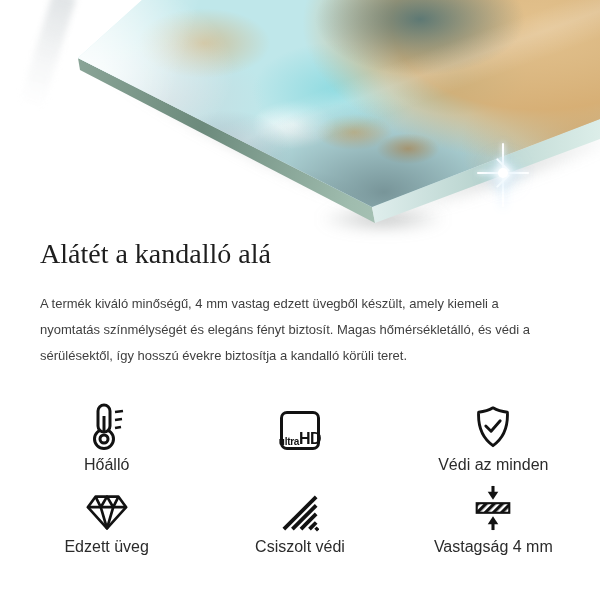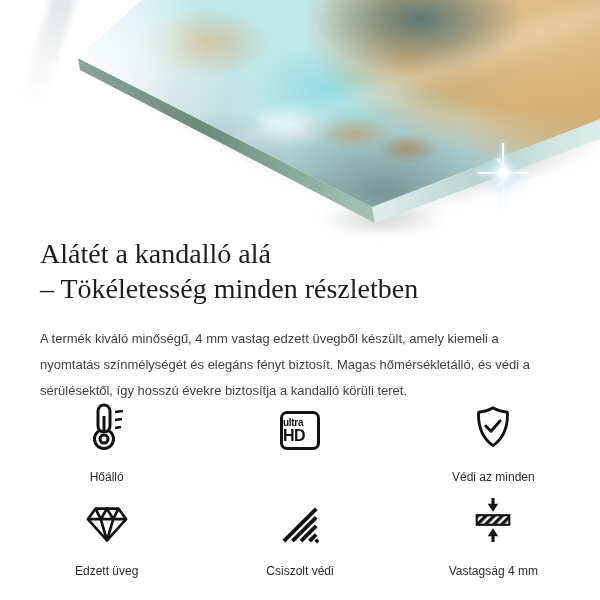--- a/index.html
+++ b/index.html
@@ -62,23 +62,23 @@
   .heading{font-family:"Liberation Serif","DejaVu Serif",serif;font-weight:400;
     color:var(--heading-color,#1e1e1e);font-size:28px;line-height:35px;margin:0;}
   .desc{margin:20px 0 0 0;width:508px;height:80px;color:var(--body-color,#3f3f3f);
     font-size:13px;line-height:26px;}
 
   
   .features{position:absolute;left:10px;top:398px;width:580px;
     display:grid;grid-template-columns:repeat(3,1fr);row-gap:8px;}
   .feature{display:flex;flex-direction:column;align-items:center;}
   .icon-area{height:52px;display:flex;align-items:flex-end;justify-content:center;color:#121212;}
-  .feature-label{margin-top:20px;font-size:12px;line-height:14px;color:var(--label-color,#2b2b2b);text-align:center;}
+  .feature-label{margin-top:8px;font-size:16px;line-height:14px;color:var(--label-color,#2b2b2b);text-align:center;}
   .hd-box{width:34px;height:33px;border:3px solid #121212;border-radius:7px;
-    display:flex;flex-direction:column;align-items:flex-start;justify-content:center;}
+    display:flex;align-items:flex-end;justify-content:center;}
   .hd-box .t1{font-size:10px;font-weight:700;line-height:10px;letter-spacing:-.3px;}
   .hd-box .t2{font-size:16px;font-weight:800;line-height:16px;letter-spacing:-.5px;}
   svg{display:block;}
 </style>
 </head>
 <body>
 
 <div id="page">
 
   <div class="hero">
@@ -94,21 +94,20 @@
         <span class="h"></span>
       <span class="d1"></span>
         <span class="d2"></span>
       <span class="core"></span>
     </div>
   </div>
 
   <div class="content">
     <h2 class="heading">
       <span style="display:block">Alátét a kandalló alá</span>
-      <span style="display:block">– Tökéletesség minden részletben</span>
     </h2>
     <p class="desc">A termék kiváló minőségű, 4 mm vastag edzett üvegből készült, amely kiemeli a nyomtatás színmélységét és elegáns fényt biztosít. Magas hőmérsékletálló, és védi a sérülésektől, így hosszú évekre biztosítja a kandalló körüli teret.</p>
   </div>
 
   <div class="features">
 
     <div class="feature">
       <div class="icon-area">
         <svg width="40" height="48" viewBox="0 0 40 48" fill="none" stroke="#121212">
           <circle cx="17" cy="37" r="9.5" stroke-width="3"></circle>

